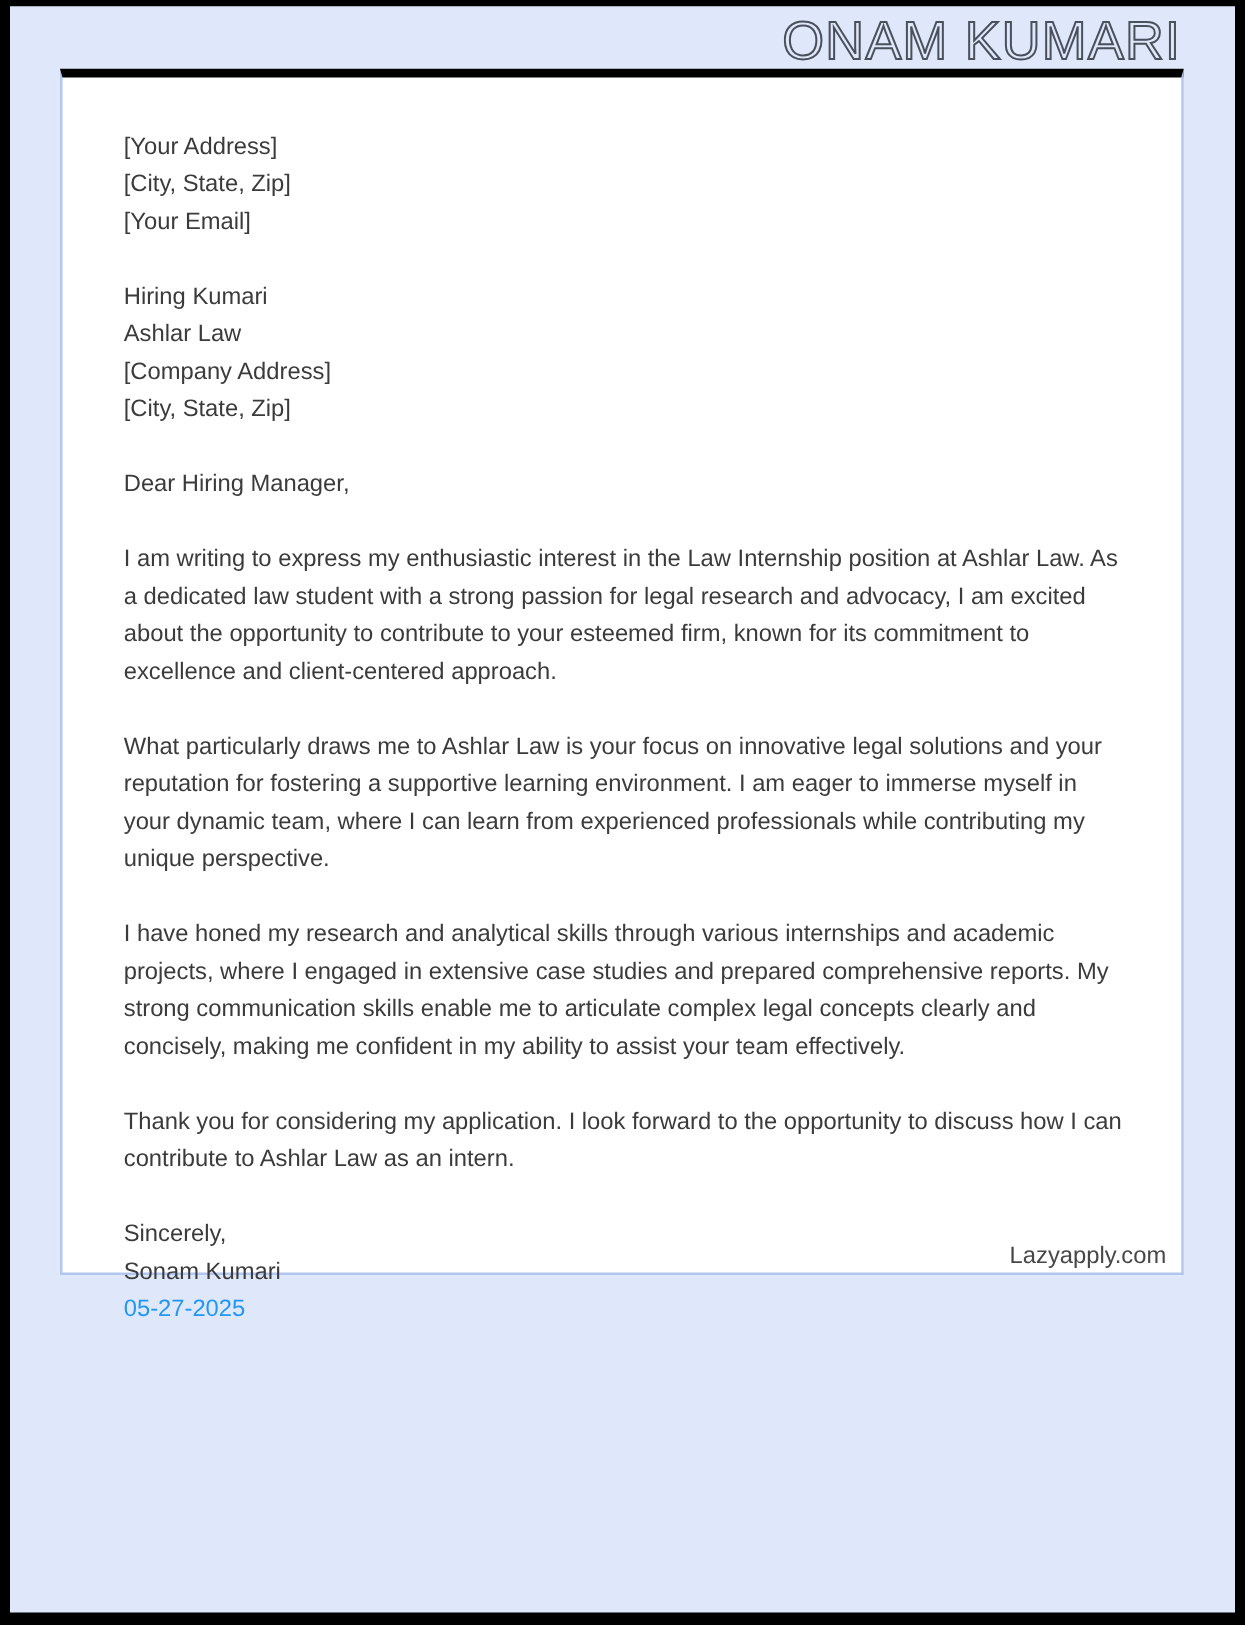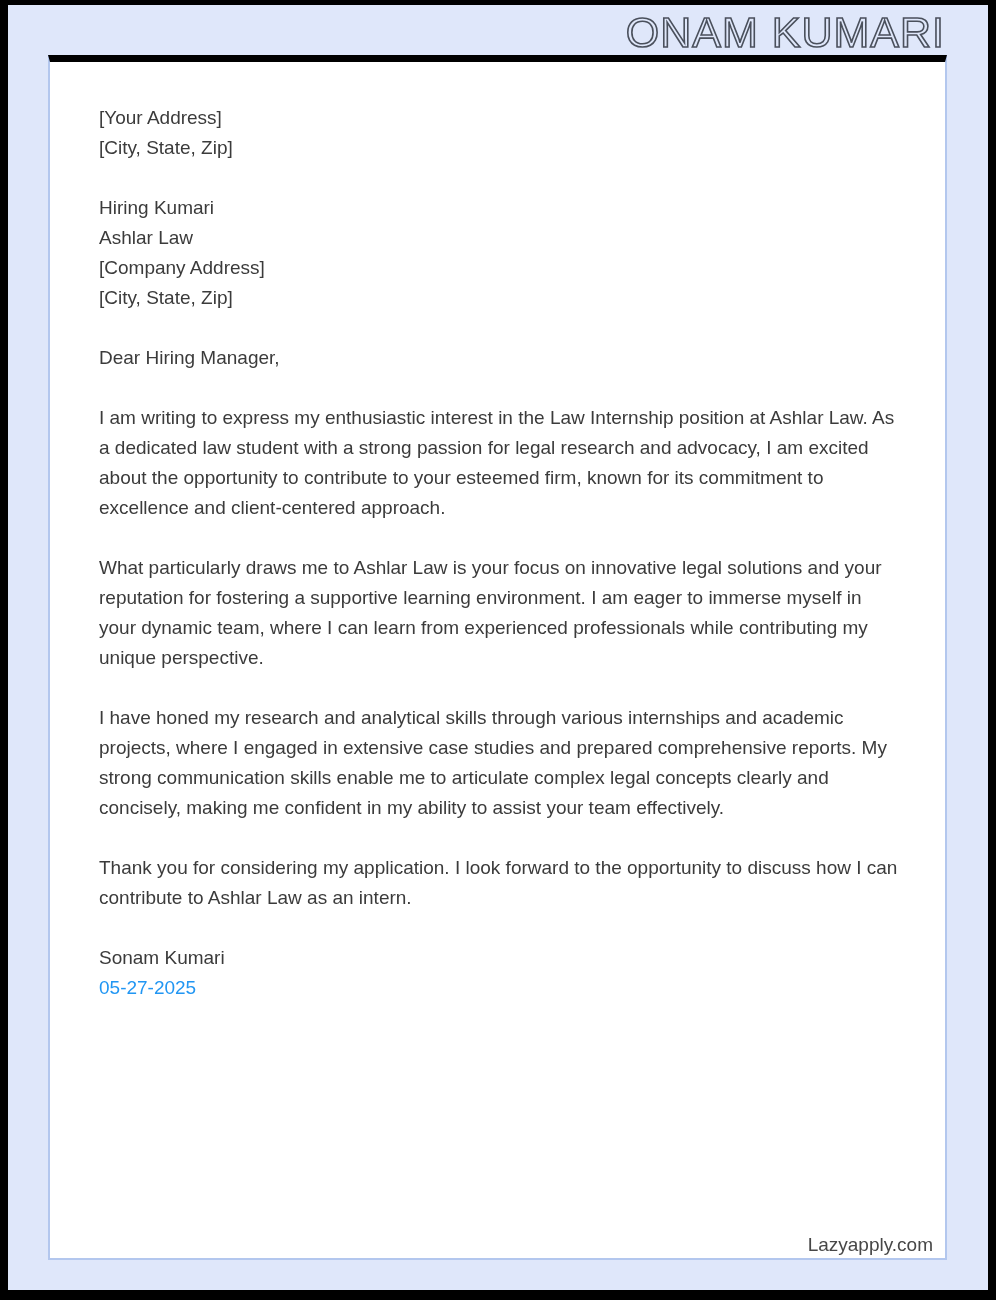--- a/index.html
+++ b/index.html
@@ -27,21 +27,21 @@
     top: 6px;
     right: 49px;
     width: 320px;
     height: 50px;
   }
   .doc {
     position: absolute;
     left: 48px;
     top: 55px;
     width: 899px;
-    height: 1205px;
+    height: 965px;
     background: #ffffff;
     box-sizing: border-box;
     border: 2px solid #b3c7ee;
     border-top: 7px solid #000000;
   }
   .letter {
     padding: 41px 45px 0 49px;
     color: #3b3b3b;
     font-size: 19px;
     line-height: 30px;
@@ -77,37 +77,39 @@
     <text x="318" y="41" text-anchor="end" font-family="Liberation Sans, sans-serif" font-size="43" letter-spacing="1" fill="none" stroke="#4a505c" stroke-width="1.6">SONAM KUMARI</text>
   </svg>
 </div>
 
 <div class="doc">
   <div class="letter">
 
     <div class="block">
       <div>[Your Address]</div>
       <div>[City, State, Zip]</div>
+      <div>[Your Email]</div>
     </div>
 
     <div class="block">
       <div>Hiring Kumari</div>
       <div>Ashlar Law</div>
       <div>[Company Address]</div>
       <div>[City, State, Zip]</div>
     </div>
 
     <div class="block">Dear Hiring Manager,</div>
 
     <p class="block">I am writing to express my enthusiastic interest in the Law Internship position at Ashlar Law. As a dedicated law student with a strong passion for legal research and advocacy, I am excited about the opportunity to contribute to your esteemed firm, known for its commitment to excellence and client-centered approach.</p>
     <p class="block">What particularly draws me to Ashlar Law is your focus on innovative legal solutions and your reputation for fostering a supportive learning environment. I am eager to immerse myself in your dynamic team, where I can learn from experienced professionals while contributing my unique perspective.</p>
     <p class="block">I have honed my research and analytical skills through various internships and academic projects, where I engaged in extensive case studies and prepared comprehensive reports. My strong communication skills enable me to articulate complex legal concepts clearly and concisely, making me confident in my ability to assist your team effectively.</p>
     <p class="block">Thank you for considering my application. I look forward to the opportunity to discuss how I can contribute to Ashlar Law as an intern.</p>
 
     <div class="sig-block">
+      <div>Sincerely,</div>
       <div>Sonam Kumari</div>
       <div class="date-line">05-27-2025</div>
     </div>
 
   </div>
 
   <div class="doc-footer">Lazyapply.com</div>
 </div>
 
 </body></html>

